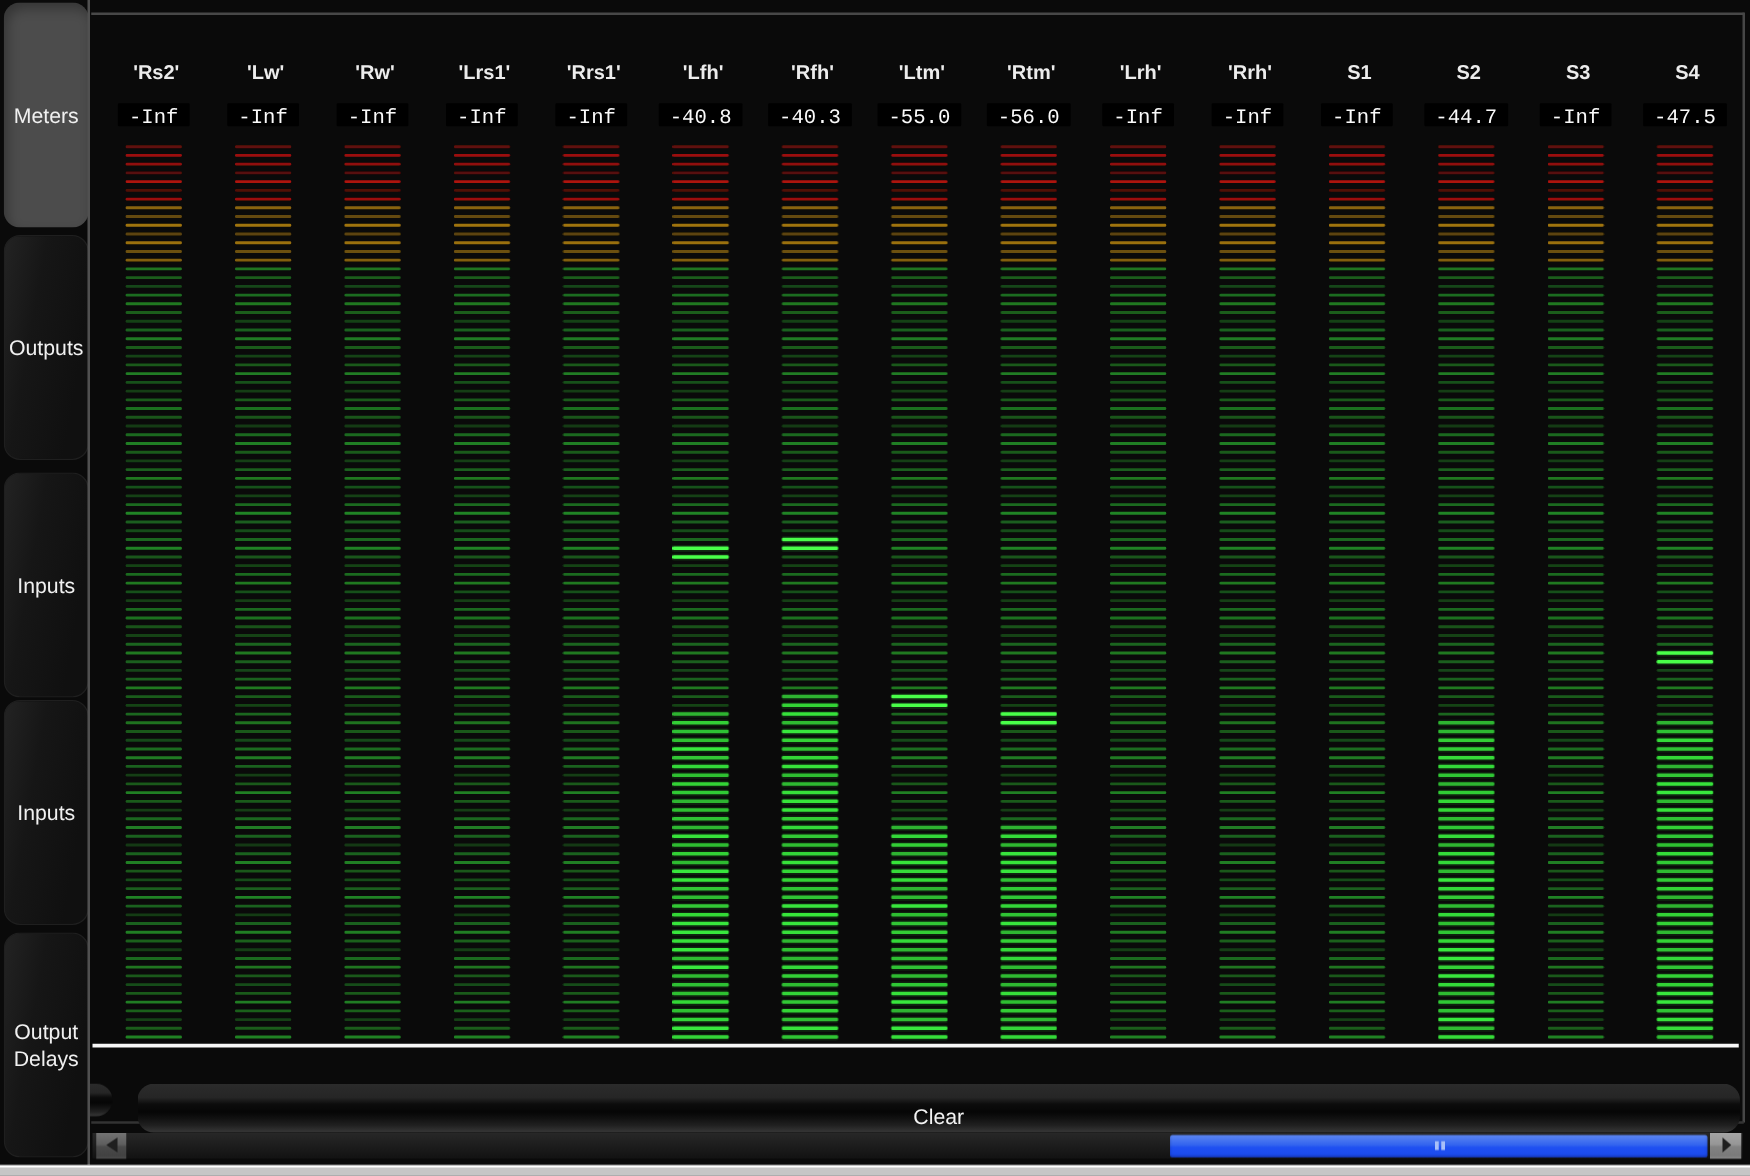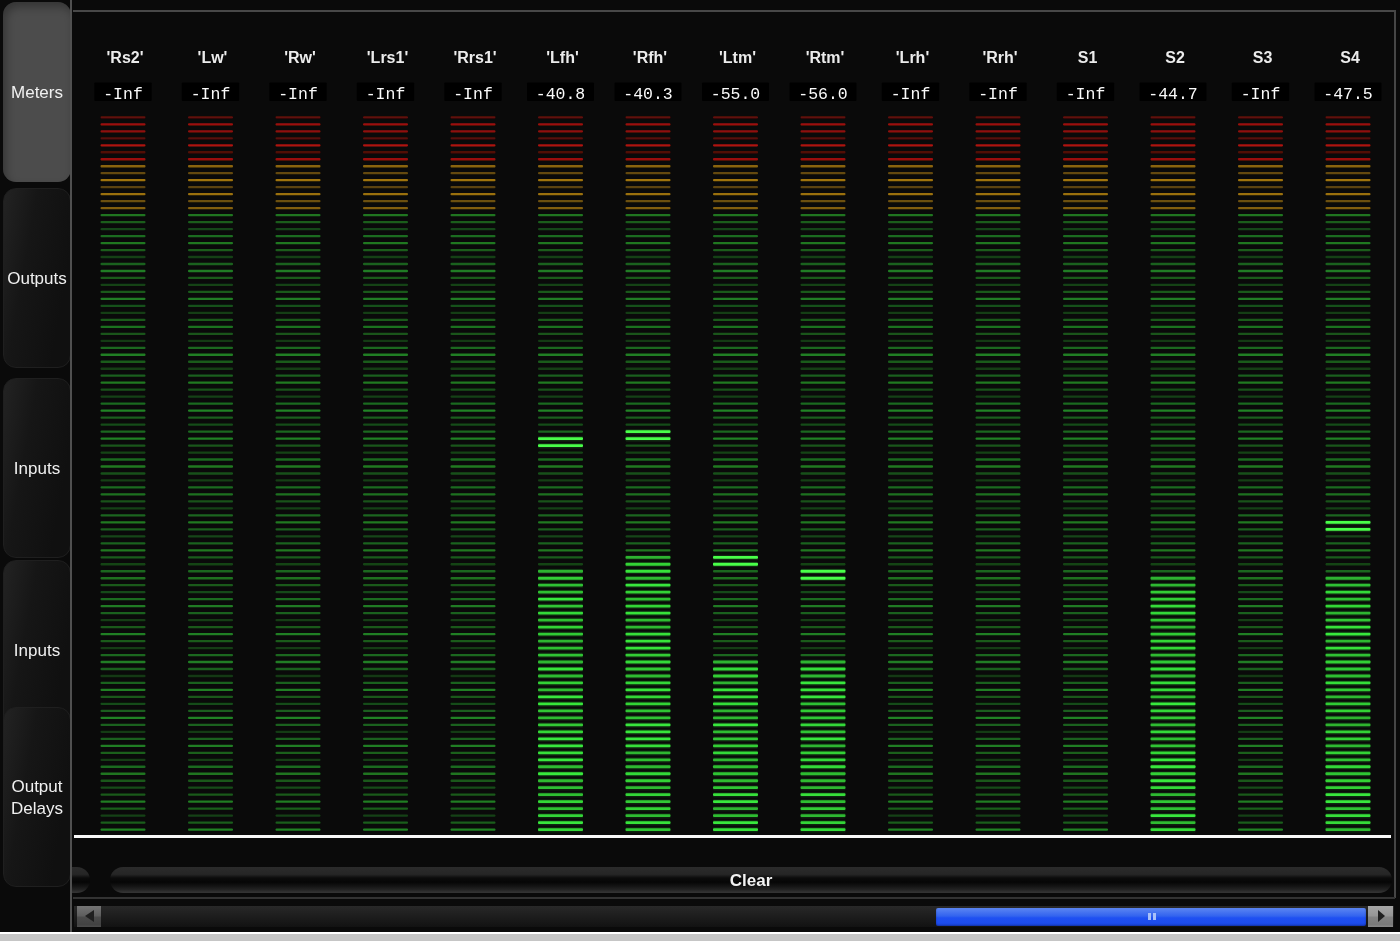--- a/index.html
+++ b/index.html
@@ -11,23 +11,23 @@
   .tab.sel{background:#4c4c4c;box-shadow:inset 3px 5px 9px rgba(0,0,0,0.30);}
   .tab.uns{background:linear-gradient(100deg,#232323,#161616 35%,#101010 80%);border:1px solid #1f1f1f;width:66px;height:176px;}
   #splitline{position:absolute;left:70px;top:0;width:1.8px;height:932px;background:#505050;}
   #frame-top{position:absolute;left:73px;top:10px;width:1322px;height:2px;background:#484848;}
   #frame-right{position:absolute;left:1393.5px;top:10px;width:2px;height:888px;background:#464646;}
   #frame-bottom{position:absolute;left:73px;top:896.5px;width:1322px;height:2px;background:#333;}
   #whiteline{position:absolute;left:74px;top:834.5px;width:1317px;height:3px;background:#f8f8f8;}
   #btnpartial{position:absolute;left:72px;top:867px;width:18px;height:26px;
       border-radius:0 13px 13px 0;
       background:linear-gradient(#2b2b2b 0%,#262626 28%,#0c0c0c 42%,#060606 58%,#101010 70%,#212121 86%,#333333 97%);}
-  #clearbtn{position:absolute;left:110px;top:867px;width:1282px;height:24px;padding-top:2px;border-radius:13px;will-change:transform;
+  #clearbtn{position:absolute;left:110px;top:867px;width:1282px;height:24px;padding-top:15px;border-radius:13px;will-change:transform;
       background:linear-gradient(#2b2b2b 0%,#262626 28%,#0c0c0c 42%,#060606 58%,#101010 70%,#212121 86%,#333333 97%);
-      color:#f2f2f2;font-size:17px;display:flex;align-items:center;justify-content:center;font-weight:bold;}
+      color:#f2f2f2;font-size:17px;display:flex;align-items:center;justify-content:center;}
   #sbar{position:absolute;left:74px;top:906px;width:1320px;height:21px;
       background:linear-gradient(#282828,#121212);}
   .sbtn{position:absolute;top:0;height:21px;}
   #sbtnL{left:3px;width:24px;background:linear-gradient(#747474,#5e5e5e 46%,#4a4a4a 54%,#424242 88%,#4c4c4c);}
   #sbtnR{left:1293.5px;width:25px;background:linear-gradient(#a6a6a6,#969696 46%,#828282 54%,#7a7a7a 88%,#8a8a8a);}
   .arrow{position:absolute;top:4px;width:0;height:0;border-style:solid;}
   #sbtnL .arrow{left:7.5px;border-width:6.5px 9px 6.5px 0;border-color:transparent #1f1f1f transparent transparent;}
   #sbtnR .arrow{left:10.5px;border-width:6.5px 0 6.5px 7.5px;border-color:transparent transparent transparent #1f1f1f;}
   #thumb{position:absolute;left:862px;top:1.5px;width:430px;height:18px;border-radius:2px;
       background:linear-gradient(#5c86f2,#3263ef 45%,#1f50f2 55%,#1b49ea);
@@ -35,21 +35,21 @@
   .grip{position:absolute;top:5.5px;width:2.5px;height:7px;background:#a9c0f8;}
   #statusline{position:absolute;left:0;top:932px;width:1400px;height:1.6px;background:#ffffff;}
   #statusbar{position:absolute;left:0;top:933.6px;width:1400px;height:7.4px;background:#c6c6c6;}
 </style>
 </head>
 <body>
   <div class="tab sel" style="top:2px;">Meters</div>
   <div class="tab uns" style="top:188px;">Outputs</div>
   <div class="tab uns" style="top:378px;">Inputs</div>
   <div class="tab uns" style="top:560px;">Inputs</div>
-  <div class="tab uns" style="top:707px;">Output<br>Delays</div>
+  <div class="tab uns" style="top:746px;">Output<br>Delays</div>
   <div id="splitline"></div>
   <div id="frame-top"></div>
   <div id="frame-right"></div>
   <div id="frame-bottom"></div>
   <svg id="meters" width="1400" height="941" style="position:absolute;left:0;top:0;will-change:transform;" xmlns="http://www.w3.org/2000/svg">
     <defs>
       <filter id="soft" x="-5%" y="-5%" width="110%" height="110%">
         <feGaussianBlur stdDeviation="0.3"></feGaussianBlur>
       </filter>
       <g id="oc">

